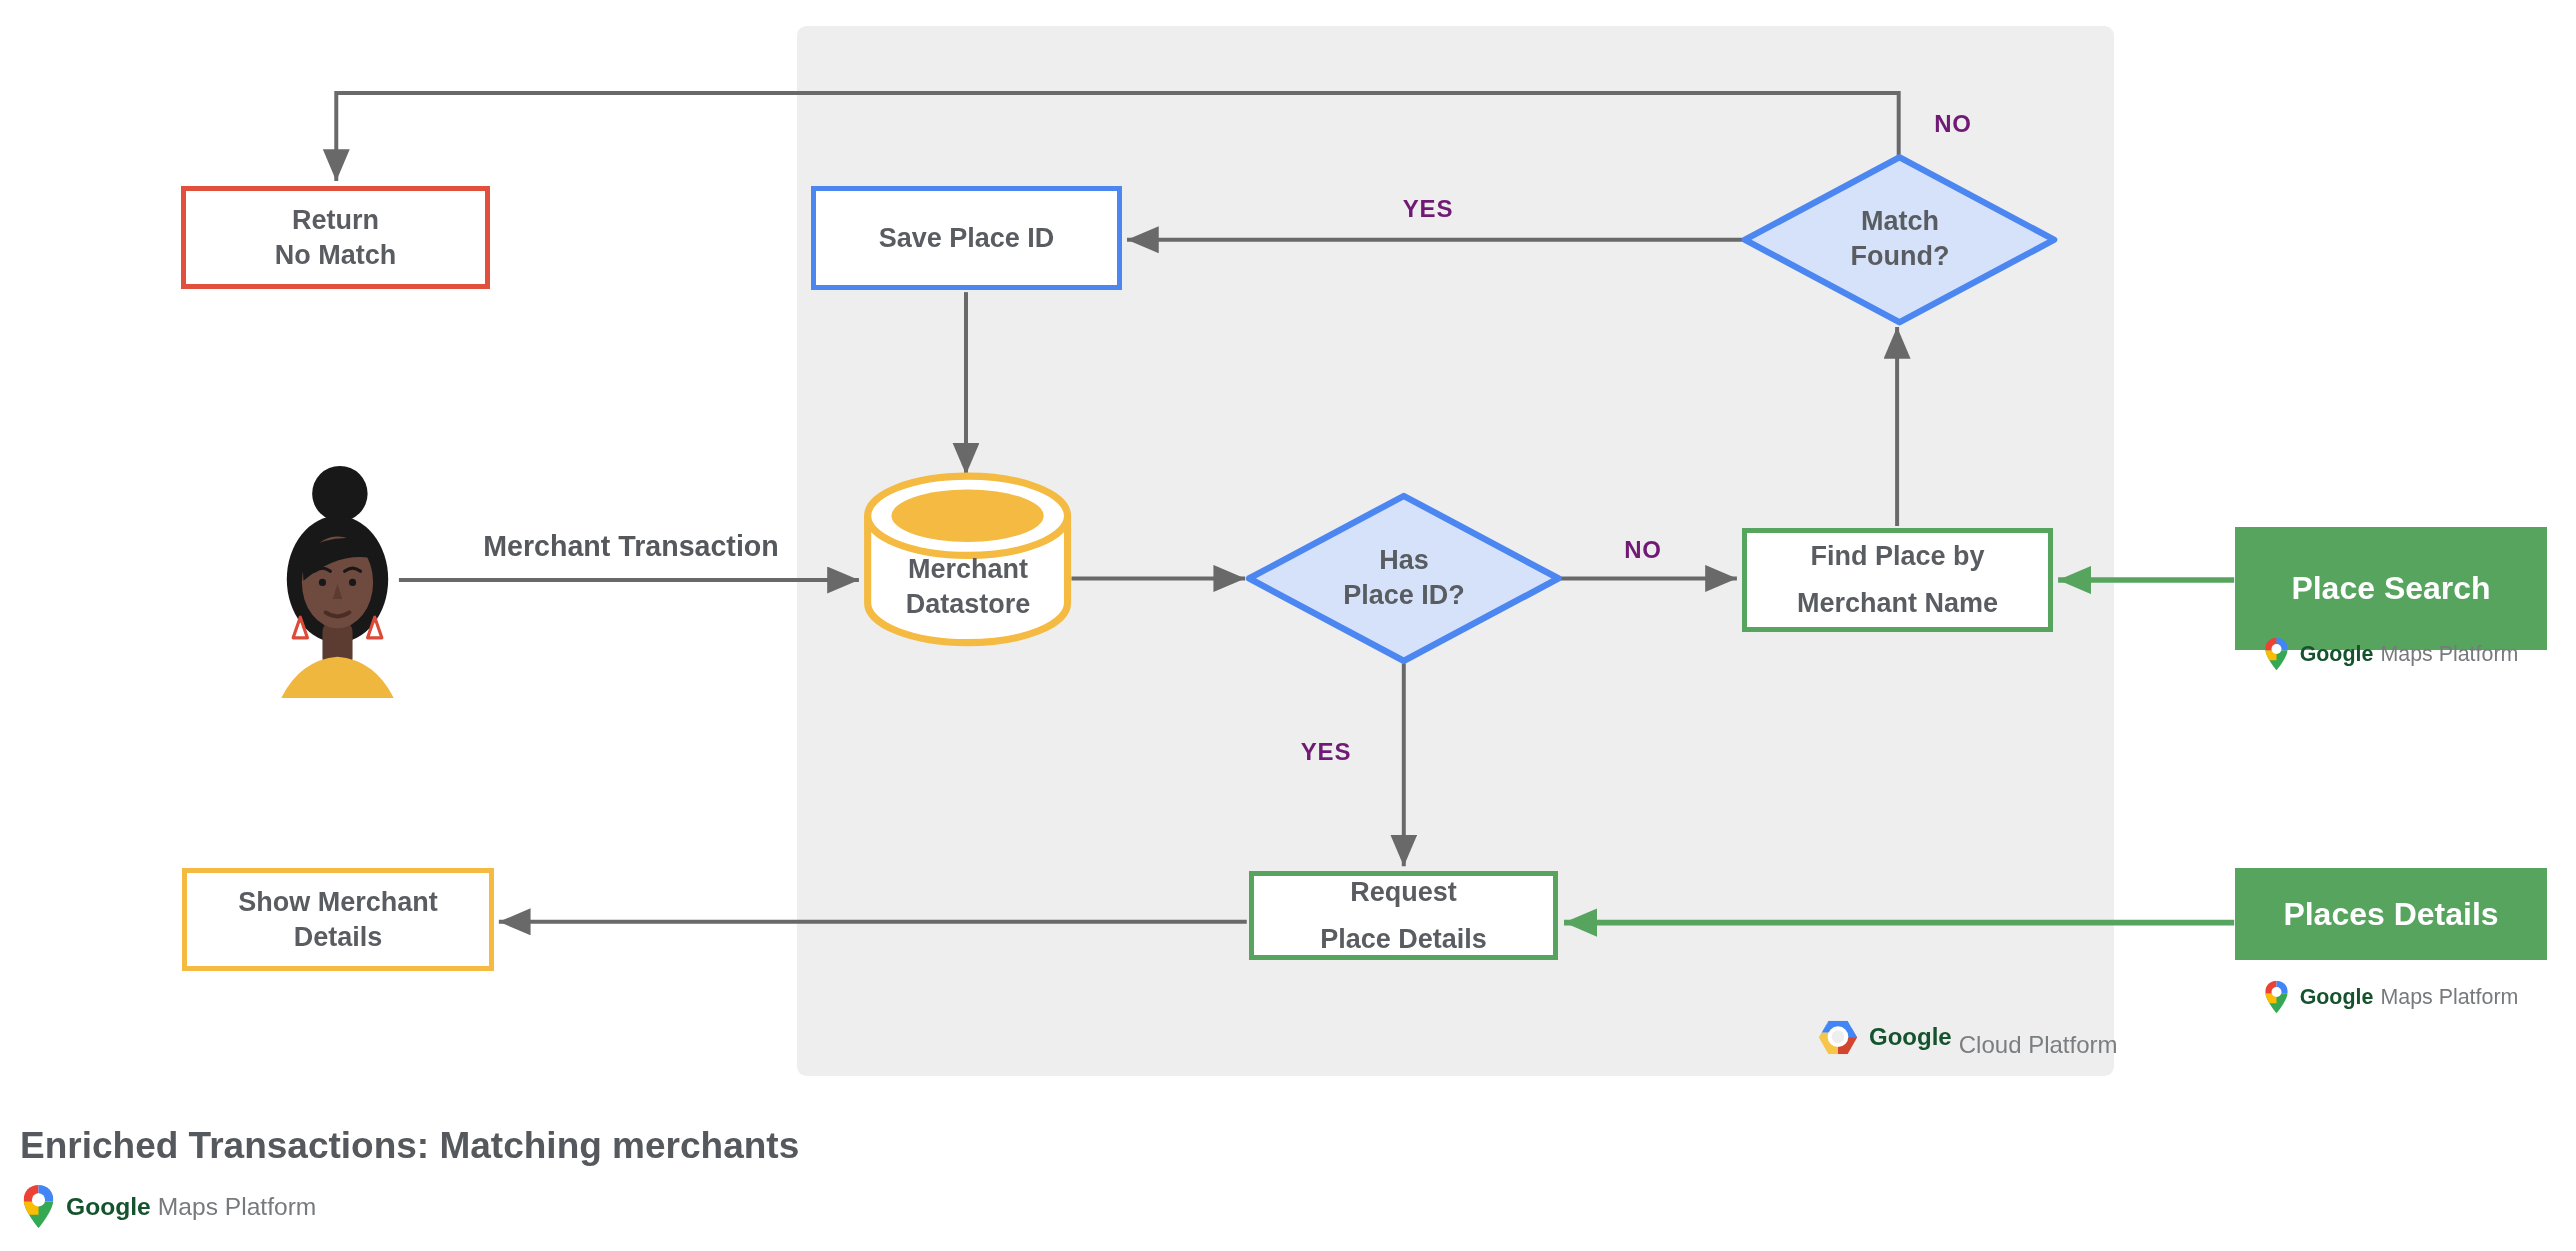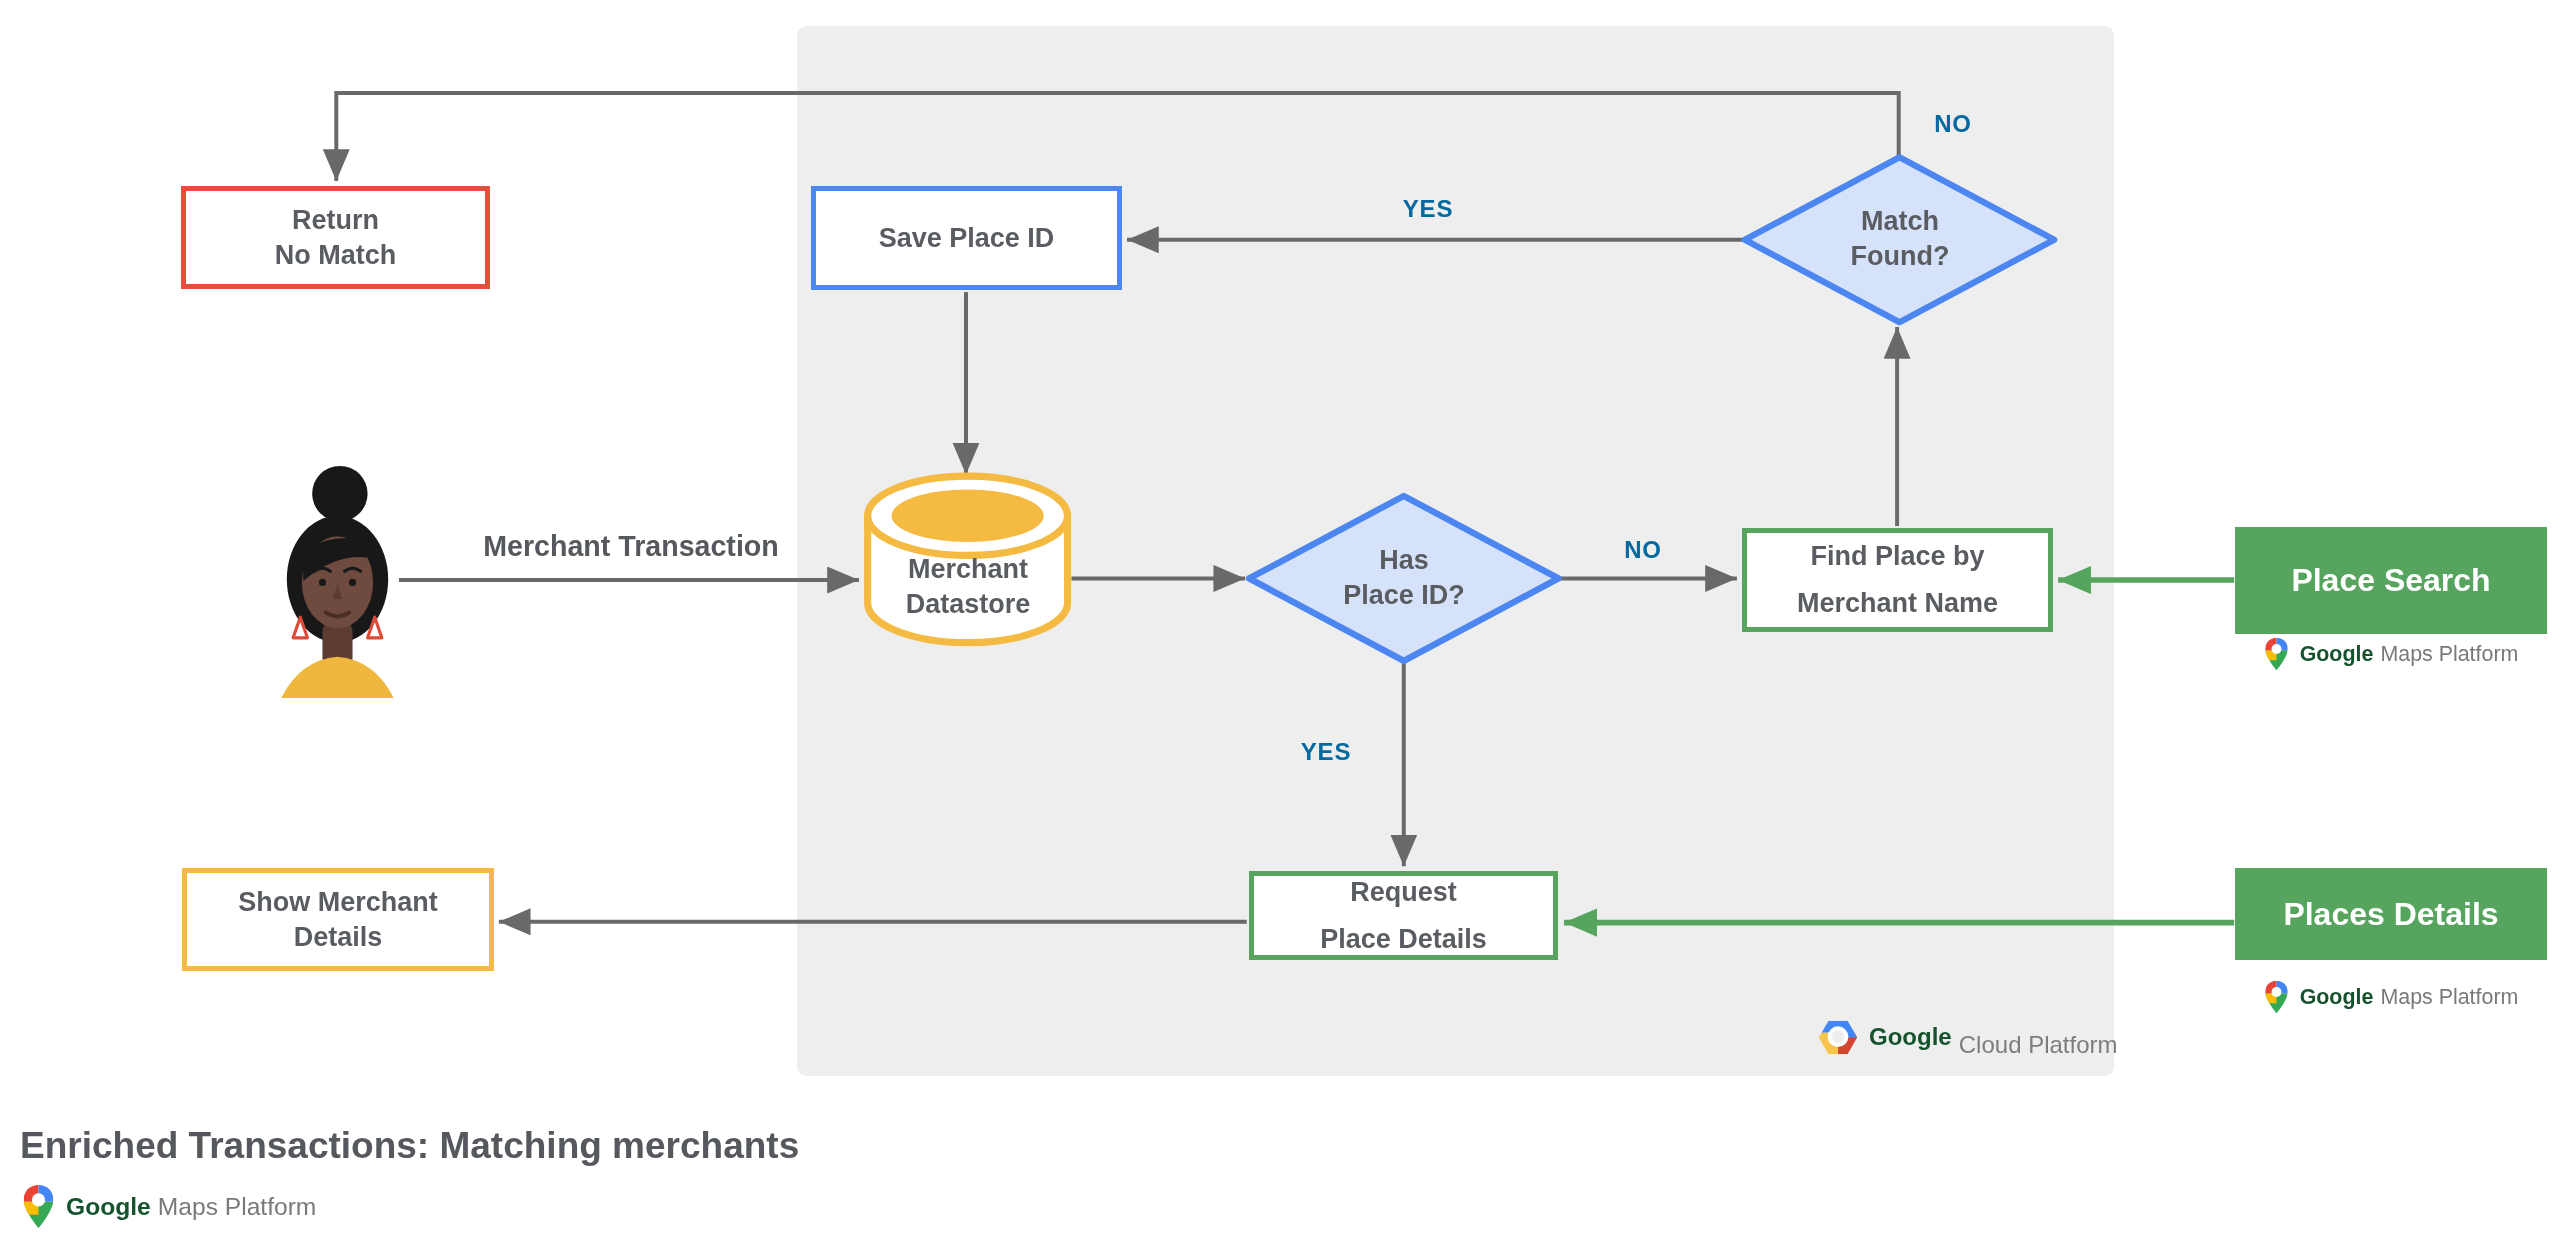--- a/index.html
+++ b/index.html
@@ -22,34 +22,34 @@
   .border-blue   { border:5.6px solid #4c86f0; }
   .border-green  { border:5.6px solid #57a45f;gap:12px; }
   .border-yellow { border:5.6px solid #f4ba42; }
   .solid-green   { background:#57a45f; color:#ffffff; font-size:32px; border:none; }
 
   #return-no-match       { left:181px;  top:186px;  width:309px; height:103px; }
   #save-place-id         { left:811px; top:186px;  width:311px; height:104px; }
   #find-place            { left:1742px; top:528px;  width:311px; height:104px; }
   #request-place-details { left:1249px; top:871px; width:309px; height:89px; }
   #show-merchant-details { left:182px;  top:868px; width:312px; height:103px; }
-  #place-search          { left:2235px; top:527px;  width:312px; height:107px; }
+  #place-search          { left:2235px; top:527px;  width:312px; height:123px; }
   #places-details        { left:2235px; top:868px; width:312px; height:92px; }
 
   .float-label {
     position:absolute; display:flex; flex-direction:column; align-items:center; justify-content:center;
     font-weight:bold; font-size:27px; line-height:35px; color:#595d61; text-align:center;
   }
   #match-found-label  { left:1781px; top:190px; width:238px; height:98px; }
   #has-place-id-label { left:1285px; top:529px; width:238px; height:98px; }
   #datastore-label    { left:868px; top:544px; width:200px; height:86px; }
 
   .edge-label {
     position:absolute; transform:translate(-50%,-50%);
-    font-weight:bold; font-size:24px; color:#0369a1; letter-spacing:0.8px; white-space:nowrap;
+    font-weight:bold; font-size:24px; color:#701a75; letter-spacing:0.8px; white-space:nowrap;
   }
   #lbl-yes-top { left:1428px; top:209px; }
   #lbl-no-top  { left:1953px; top:124px; }
   #lbl-no-mid  { left:1643px; top:550px; }
   #lbl-yes-mid { left:1326px; top:752px; }
   #lbl-merchant-transaction {
     position:absolute; transform:translate(-50%,-50%); left:631px; top:546px;
     font-weight:bold; font-size:28.6px; color:#55585c; white-space:nowrap;
   }
 

